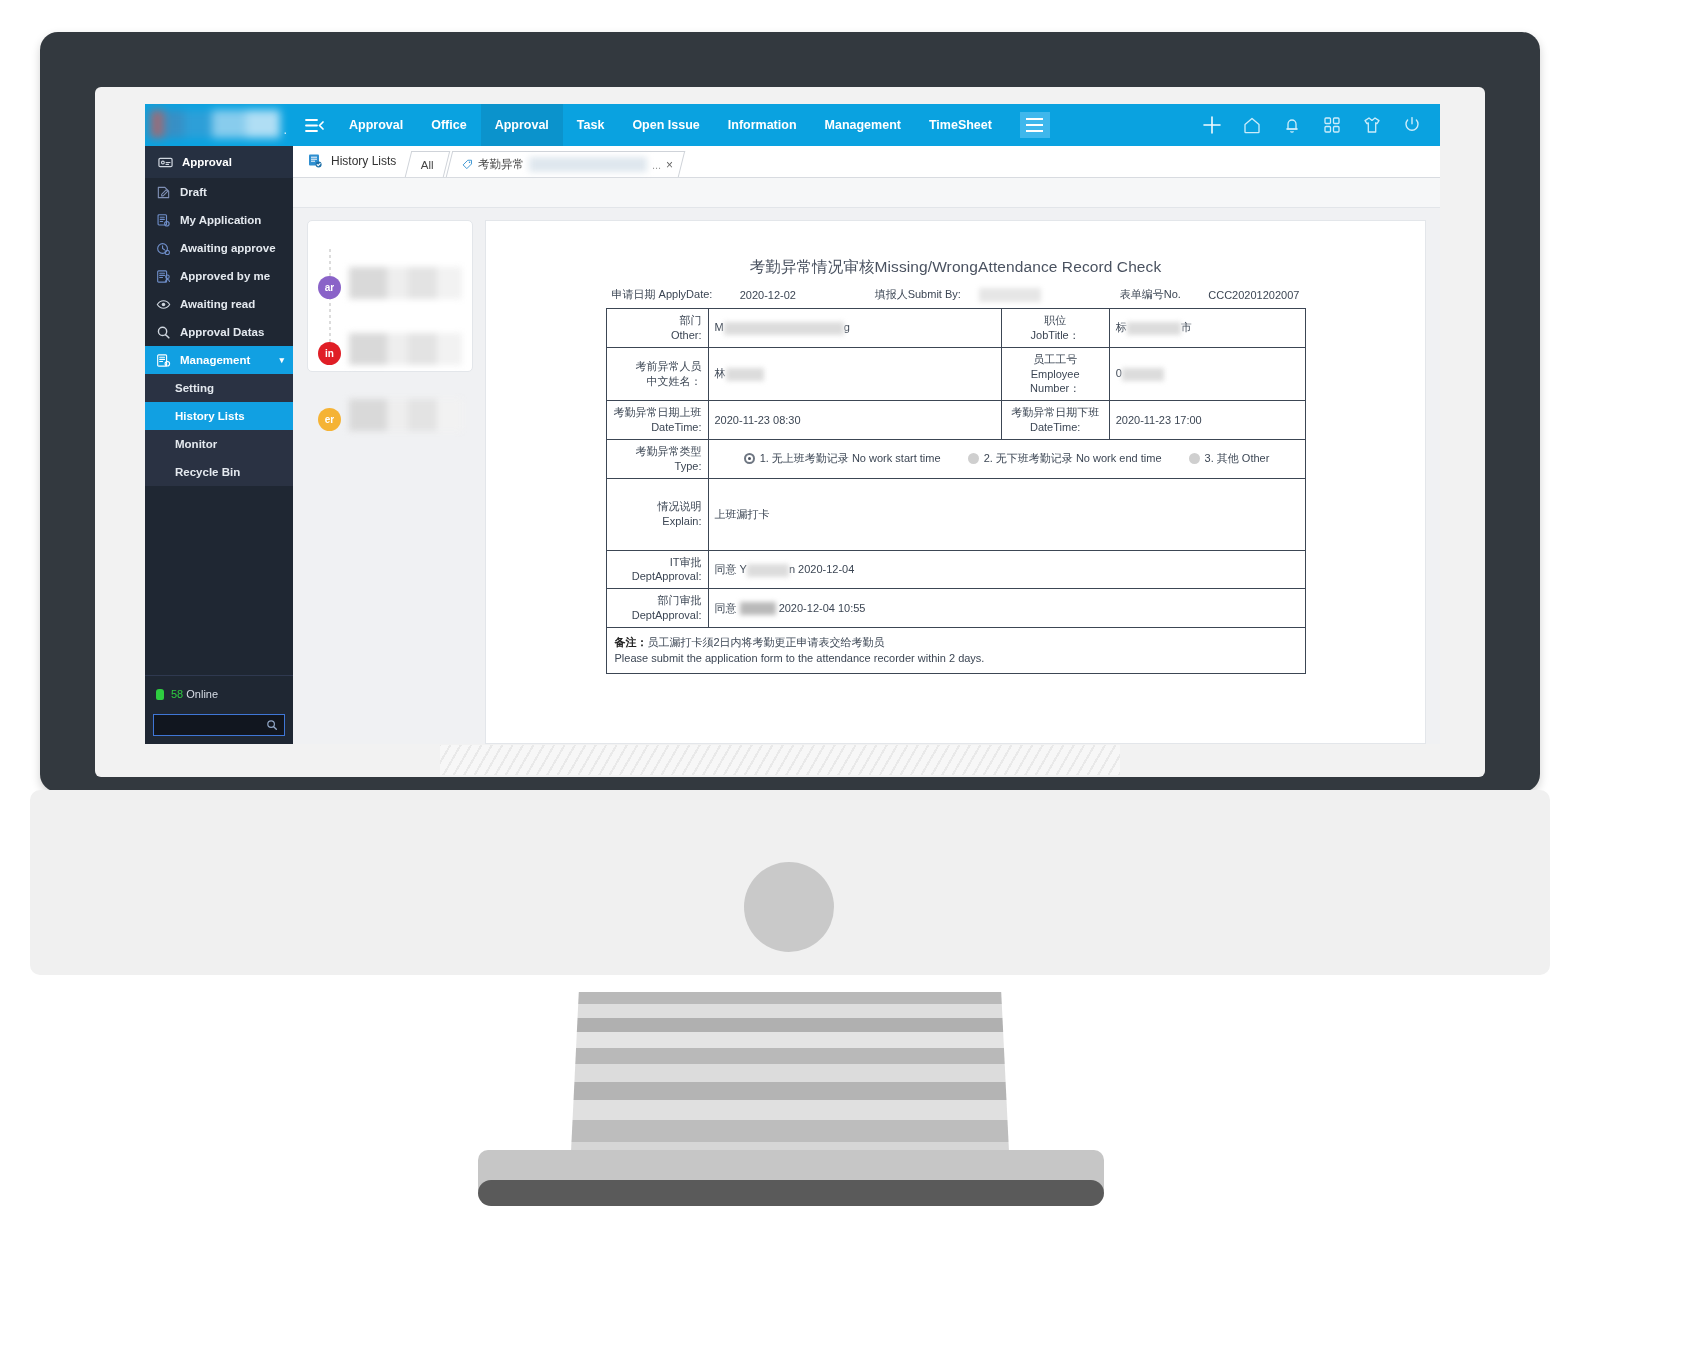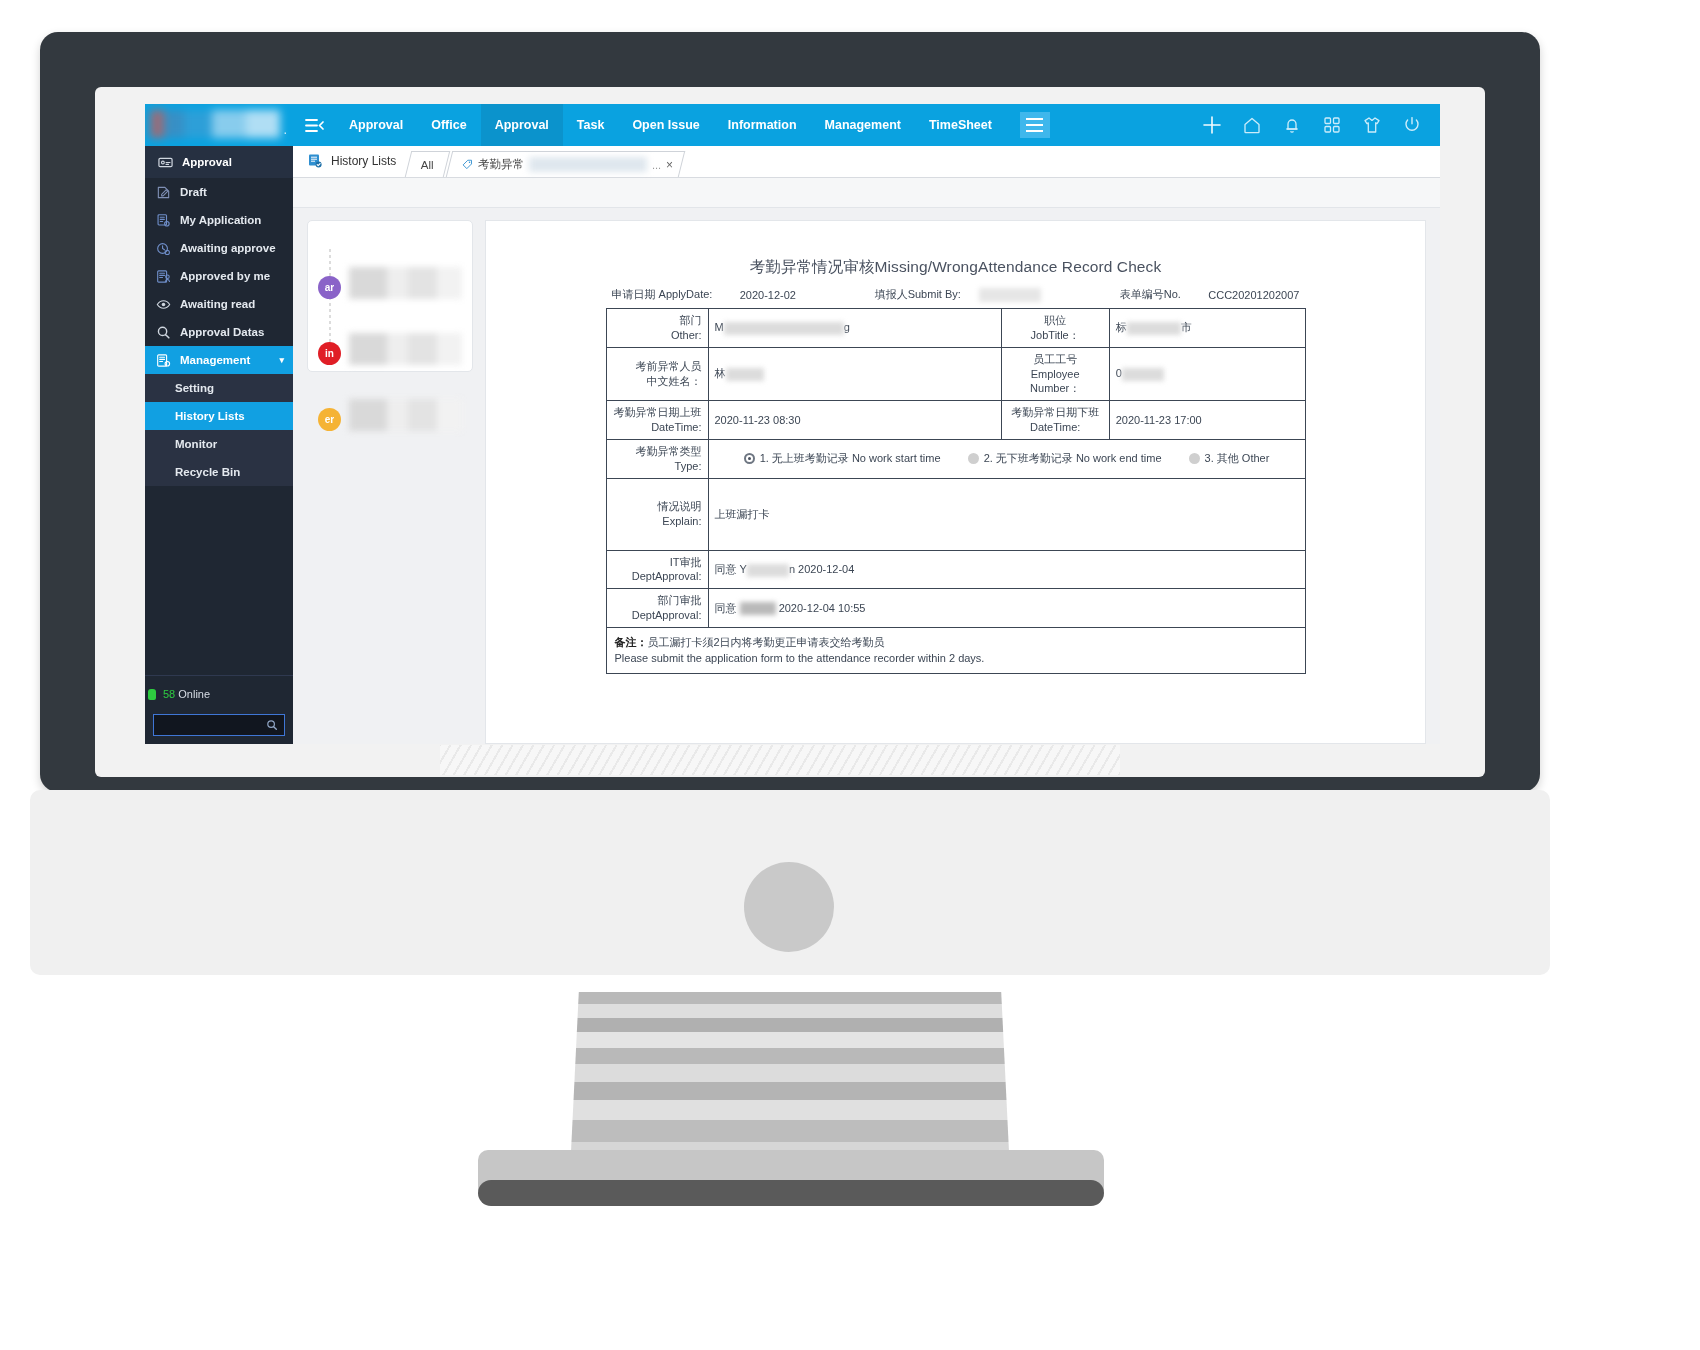--- a/index.html
+++ b/index.html
@@ -169,21 +169,21 @@
     cursor: pointer;
   }
   .sub-item.sel { background: #11a0e2; color: #fff; }
   #side-footer {
     position: absolute; left: 0; bottom: 0;
     width: 148px; padding: 0 0 8px 0;
     border-top: 1px solid #2f3950;
   }
   #online-row {
     height: 26px; display: flex; align-items: center;
-    gap: 7px; padding-left: 3px; margin-top: 5px;
+    gap: 7px; padding-left: 11px; margin-top: 5px;
   }
   .online-dot { width: 8px; height: 11px; background: #2ecc40; border-radius: 3px 3px 2px 2px; }
   #online-text { color: #d7dde6; font-size: 11px; }
   #online-text b { color: #2ecc40; font-weight: normal; }
   #side-search {
     margin: 7px 8px 0 8px; height: 22px;
     background: #11161f; border: 1px solid #3f76d6;
     display: flex; align-items: center; justify-content: flex-end;
     padding-right: 6px;
   }

